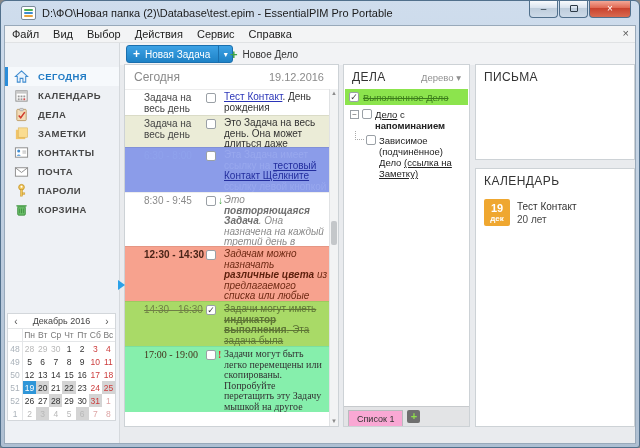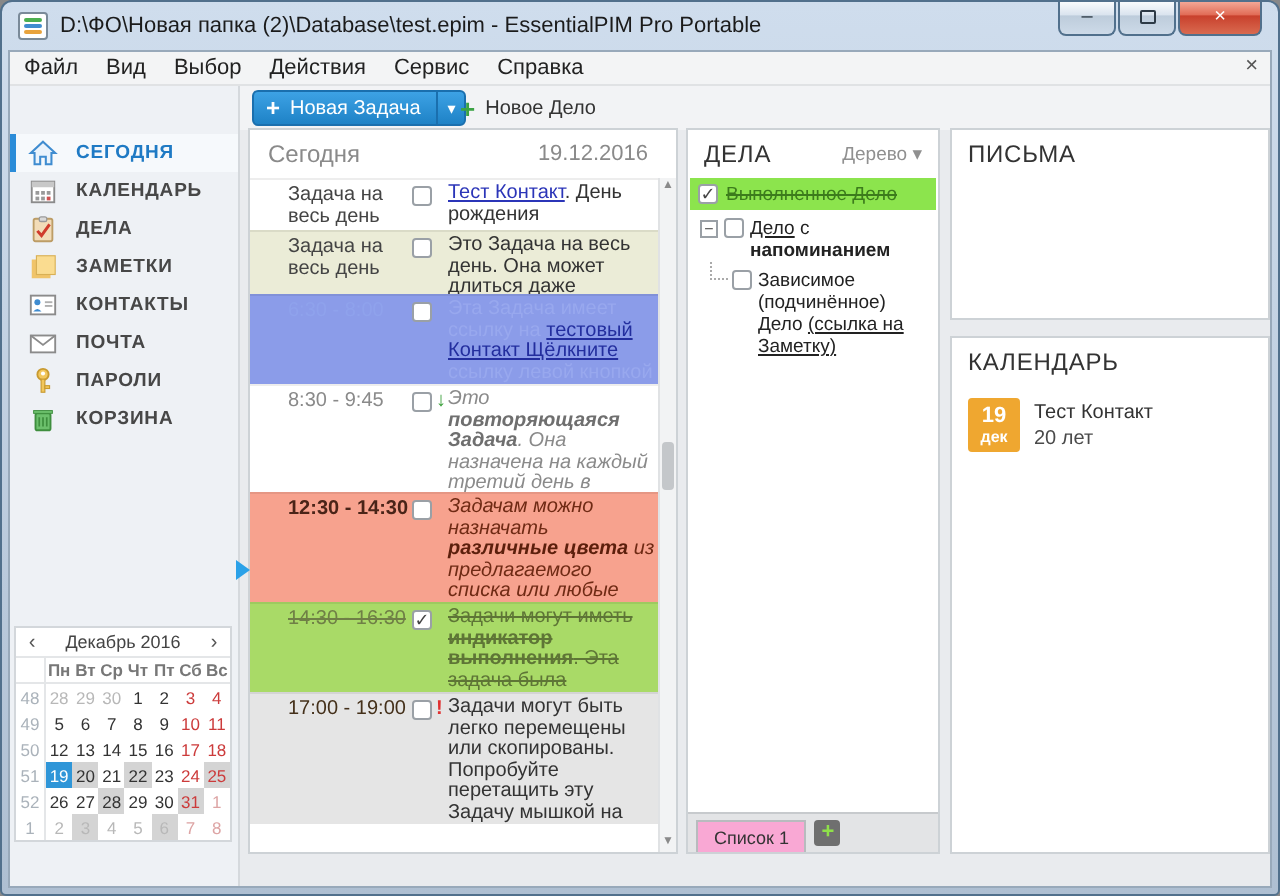--- a/index.html
+++ b/index.html
@@ -5,21 +5,21 @@
   * { box-sizing: border-box; margin: 0; padding: 0; }
   html,body { font-family: "Liberation Sans", sans-serif; }
   body { width:640px; height:448px; overflow:hidden; background:#888; }
 
   .window { position:relative; width:640px; height:448px;
     background:linear-gradient(#cfdded,#aebfd2); border:1px solid #51708c;
     border-radius:6px 6px 3px 3px; overflow:hidden; }
 
   
   .titlebar { position:absolute; left:0; top:0; right:0; height:24px;
-    display:flex; align-items:center; padding-left:8px; }
+    display:flex; align-items:center; padding-left:20px; }
   .app-icon { width:15px; height:14px; background:#fff; border:1px solid #7a8a99;
     border-radius:2px; display:flex; flex-direction:column; justify-content:space-evenly; padding:1px 2px; }
   .app-icon i { display:block; height:2px; border-radius:1px; }
   .title-text { margin-left:6px; font-size:11px; color:#1b1b1b; white-space:nowrap; }
   .win-controls { position:absolute; top:-1px; right:8px; display:flex; }
   .win-btn { width:29px; height:18px; border:1px solid #51708c; border-top:none;
     background:linear-gradient(#fdfeff,#d9e3ee 45%,#bdccdb 46%,#cddaE8);
     border-radius:0 0 4px 4px; margin-left:1px; display:flex; align-items:center;
     justify-content:center; font-size:10px; color:#2d3a46; cursor:pointer; }
   .win-btn.close { width:42px;
@@ -61,21 +61,21 @@
   .nav-item svg { width:15px; height:15px; margin-right:9px; flex:none; }
 
   
   .mini-cal { position:absolute; left:2px; right:3px; bottom:22px; background:#fff;
     border:1px solid #d3d7db; font-size:8.5px; }
   .cal-head { display:flex; align-items:center; height:15px; border-bottom:1px solid #e4e6e8; color:#444; }
   .cal-head .arr { width:16px; text-align:center; color:#555; cursor:pointer; font-size:10px; }
   .cal-head .month { flex:1; text-align:center; font-size:9px; }
   .cal-grid { display:grid; grid-template-columns:15px repeat(7,1fr); }
   .cal-cell { height:13px; display:flex; align-items:center; justify-content:center; color:#333; }
-  .cal-dayhead { color:#777; border-bottom:1px solid #e4e6e8;font-weight:bold; }
+  .cal-dayhead { color:#777; border-bottom:1px solid #e4e6e8; }
   .cal-weeknum { color:#aab2ba; border-right:1px solid #e4e6e8; }
   .cal-day { cursor:pointer; }
   .cal-day.w { color:#cc3b3b; }
   .cal-day.m { color:#b8b8b8; }
   .cal-day.mw { color:#dda4a4; }
   .cal-day.sh { background:#d4d4d4; }
   .cal-day.sel { background:#2f96d8; color:#fff; }
 
   
   .card { position:absolute; background:#fff; border:1px solid #cdd2d6; overflow:hidden; }
@@ -106,21 +106,21 @@
   .r-repeat .stext { color:#8a8a8a; font-style:italic; }
   .r-repeat b { color:#6f6f6f; }
   .low-icon { color:#3aa03a; font-size:10px; line-height:10px; }
   .r-salmon { background:#f7a28e; }
   .r-salmon .stime { color:#4a2418;font-weight:bold; }
   .r-salmon .stext { color:#6f2a14; font-style:italic; }
   .r-salmon b { color:#5c1f0c; }
   .r-green { background:#a9da67; }
   .r-green .stime { color:#6f7f46; text-decoration:line-through; }
   .r-green .stext { color:#5e7536; text-decoration:line-through; }
-  .r-orange { background:#e5e5e5; }
+  .r-orange { background:#86efac;font-family:Liberation Serif, serif; }
   .r-orange .stime { color:#44301a; }
   .warn-icon { color:#e03030; font-weight:bold; font-size:10px; line-height:10px; }
 
   .sched-scroll { position:absolute; right:0; top:24px; bottom:0; width:9px; background:#f2f3f4;
     border-left:1px solid #e0e2e4; }
   .sched-scroll .sarr { position:absolute; left:0; width:8px; height:9px; font-size:6px; color:#8a8a8a;
     text-align:center; line-height:9px; cursor:pointer; }
   .sched-scroll .thumb { position:absolute; left:1px; top:132px; width:6px; height:24px;
     background:#c4c7ca; border-radius:2px; cursor:pointer; }
   .now-arrow { position:absolute; left:113px; top:254px; width:0; height:0;

